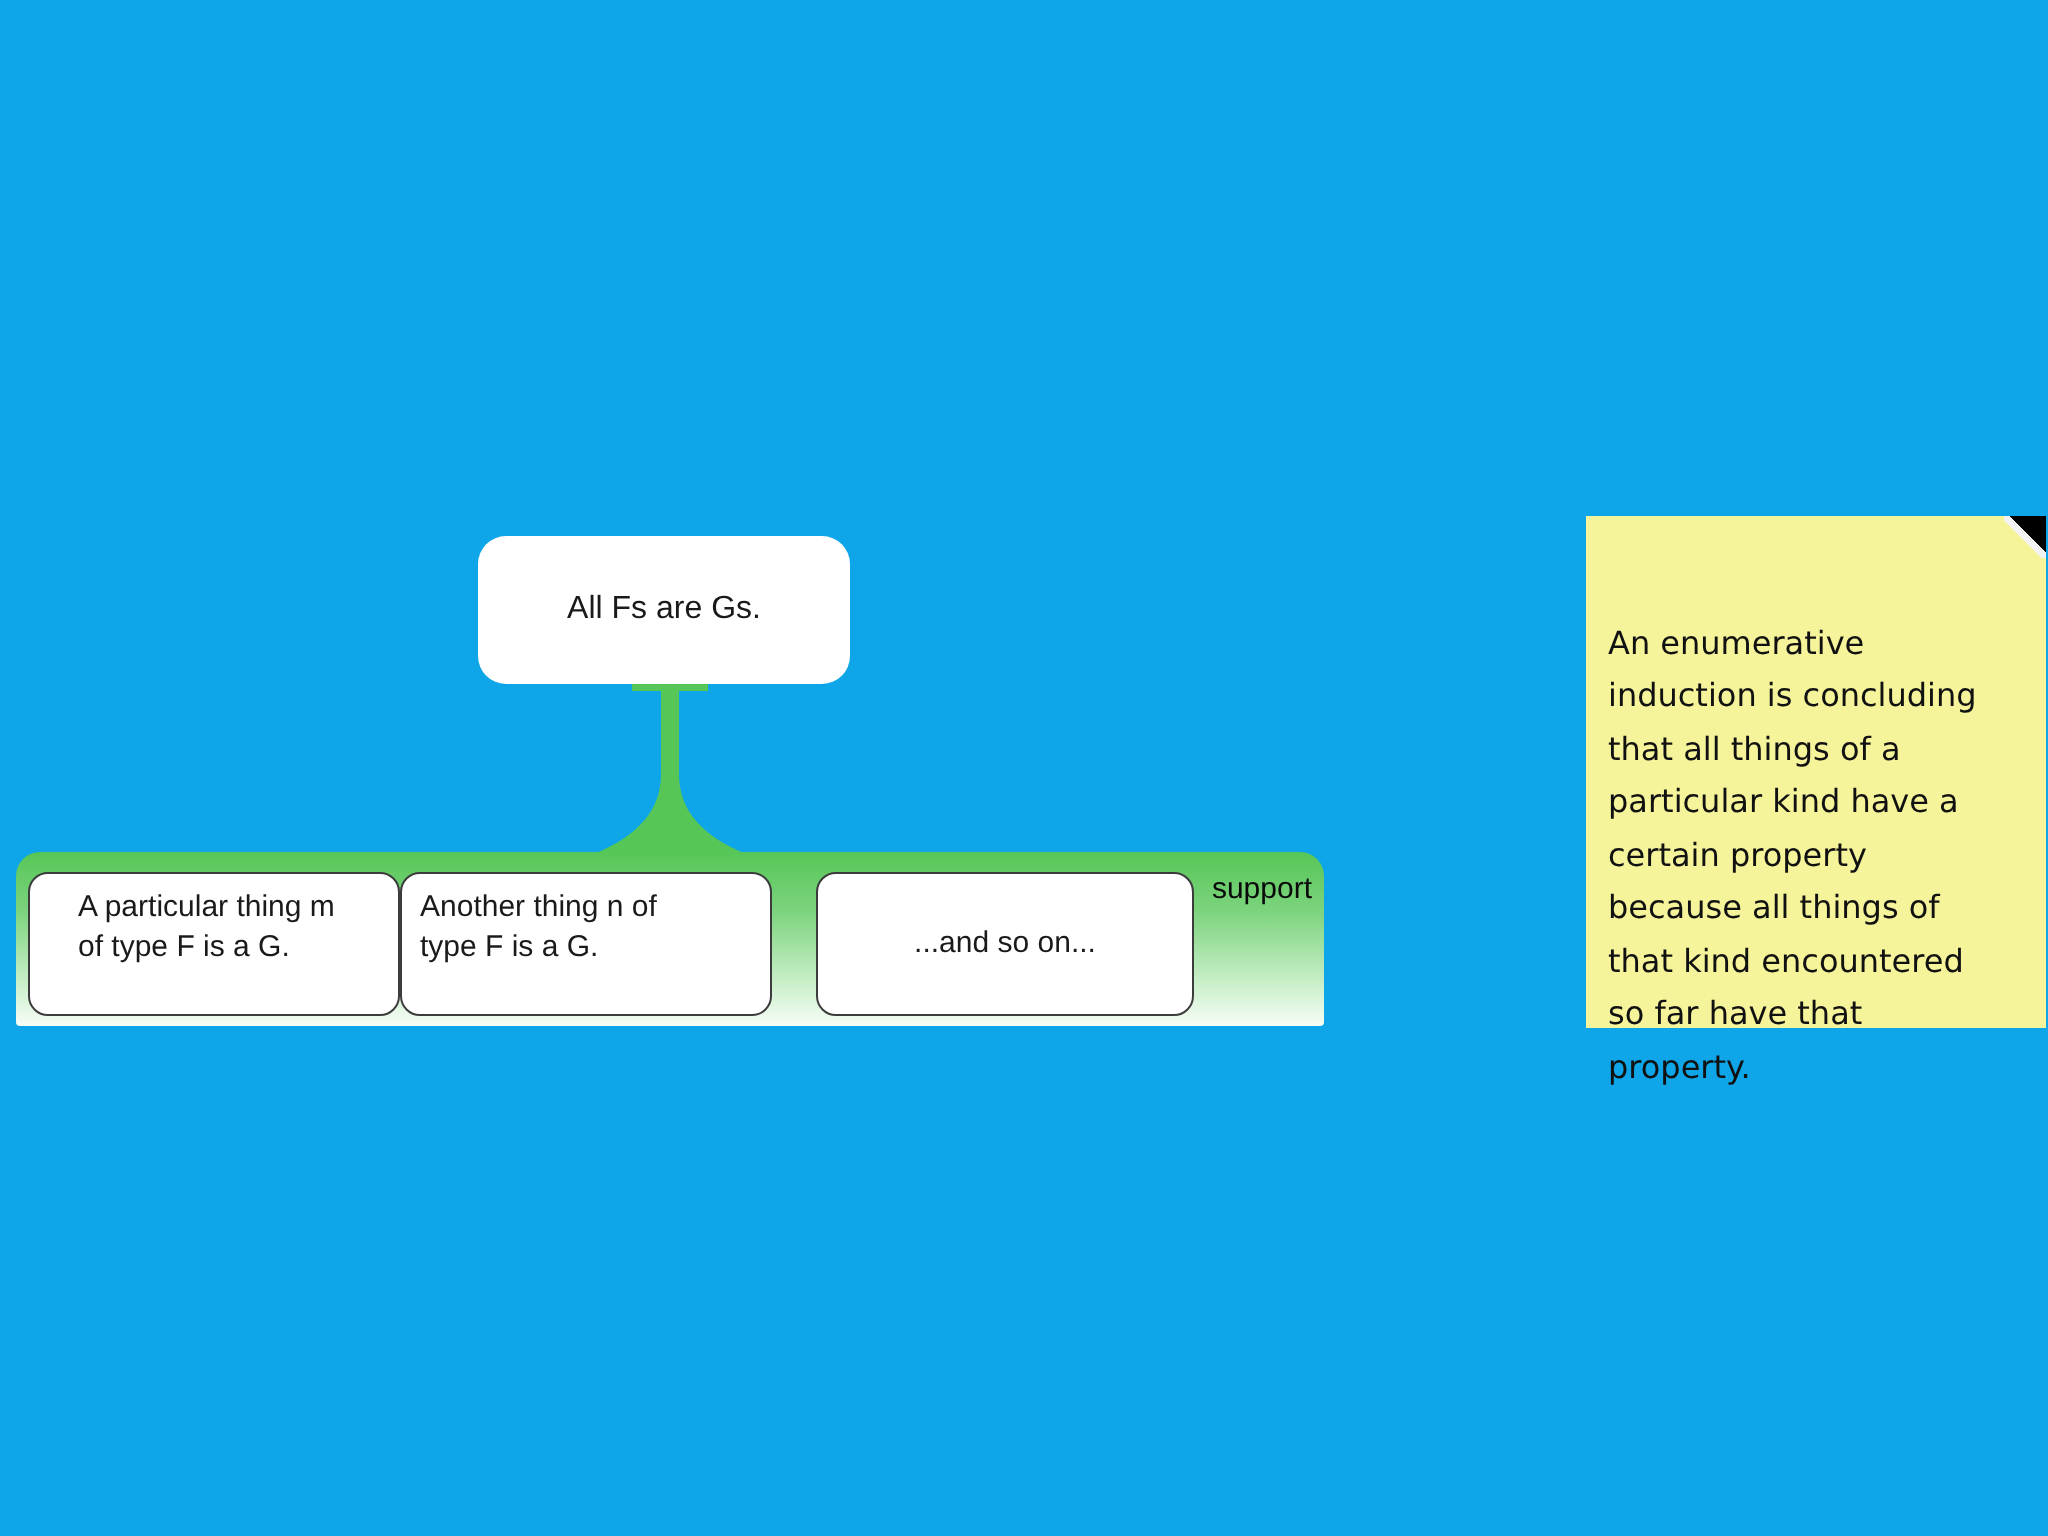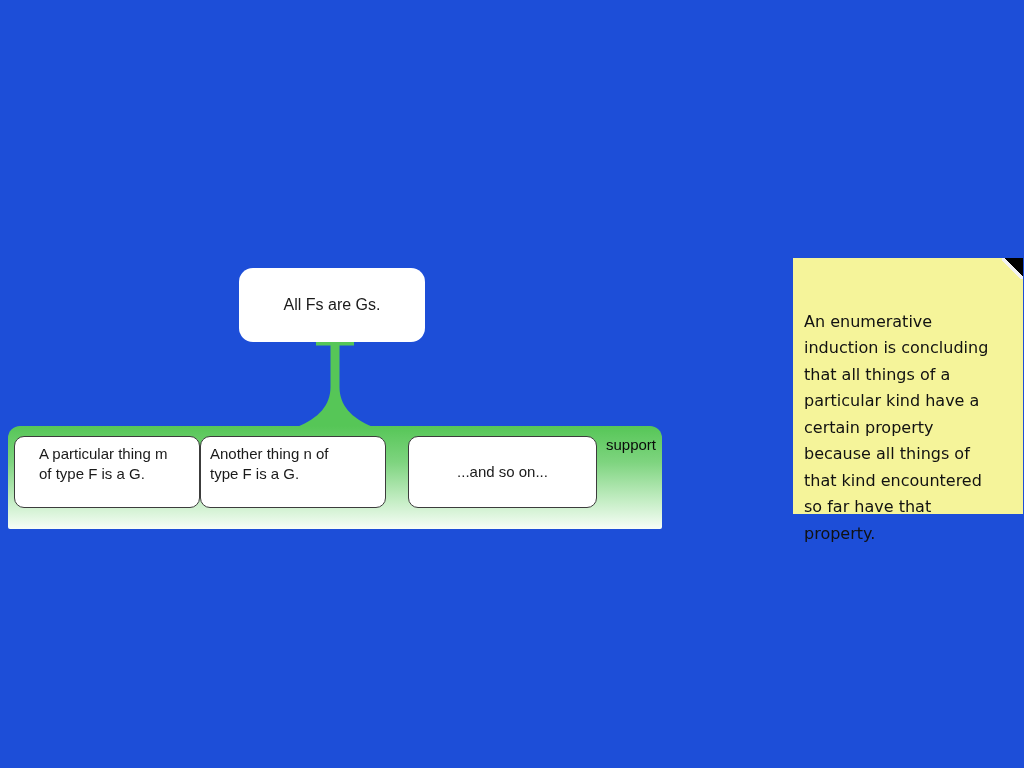--- a/index.html
+++ b/index.html
@@ -8,21 +8,21 @@
     width: 1024px;
     height: 768px;
     background: #000000;
     overflow: hidden;
     font-family: "Liberation Sans", sans-serif;
   }
   .canvas {
     position: relative;
     width: 1024px;
     height: 768px;
-    background: #1d4ed8;
+    background: #0ea5e9;
   }
 
   
   .conclusion-box {
     position: absolute;
     left: 239px;
     top: 268px;
     width: 186px;
     height: 74px;
     background: #ffffff;
@@ -44,21 +44,21 @@
     height: 85px;
     display: block;
   }
 
   
   .support-group {
     position: absolute;
     left: 8px;
     top: 426px;
     width: 654px;
-    height: 103px;
+    height: 87px;
     background: linear-gradient(to bottom, #56c657 0%, #7ed47f 35%, #c9efc9 75%, #f7fdf7 100%);
     border-radius: 12px 12px 2px 2px;
   }
   .support-label {
     position: absolute;
     top: 10px;
     right: 6px;
     font-size: 15px;
     color: #0a0a0a;
   }

